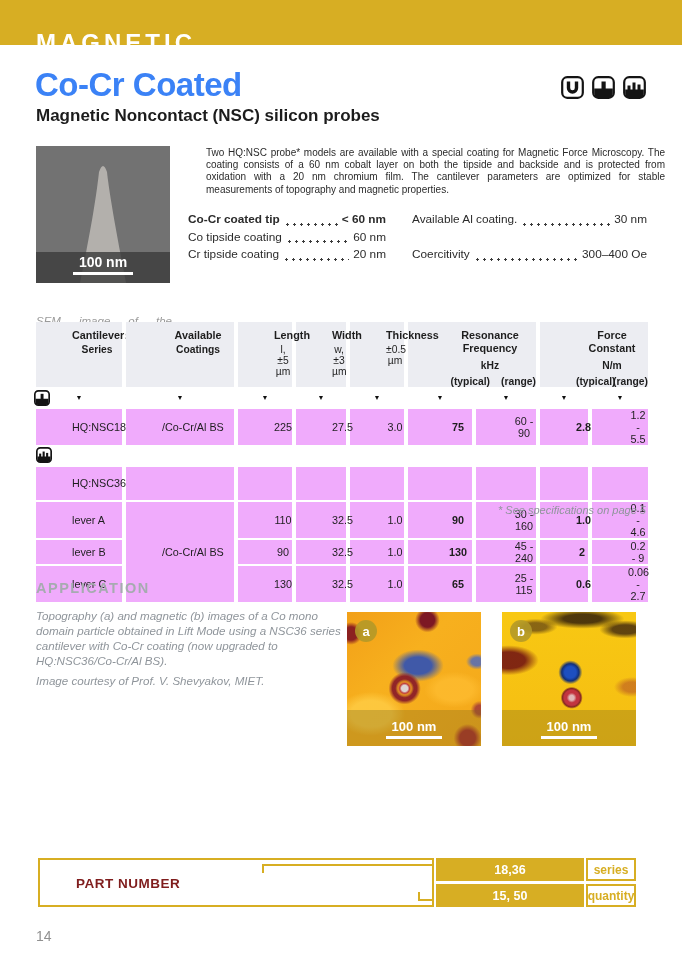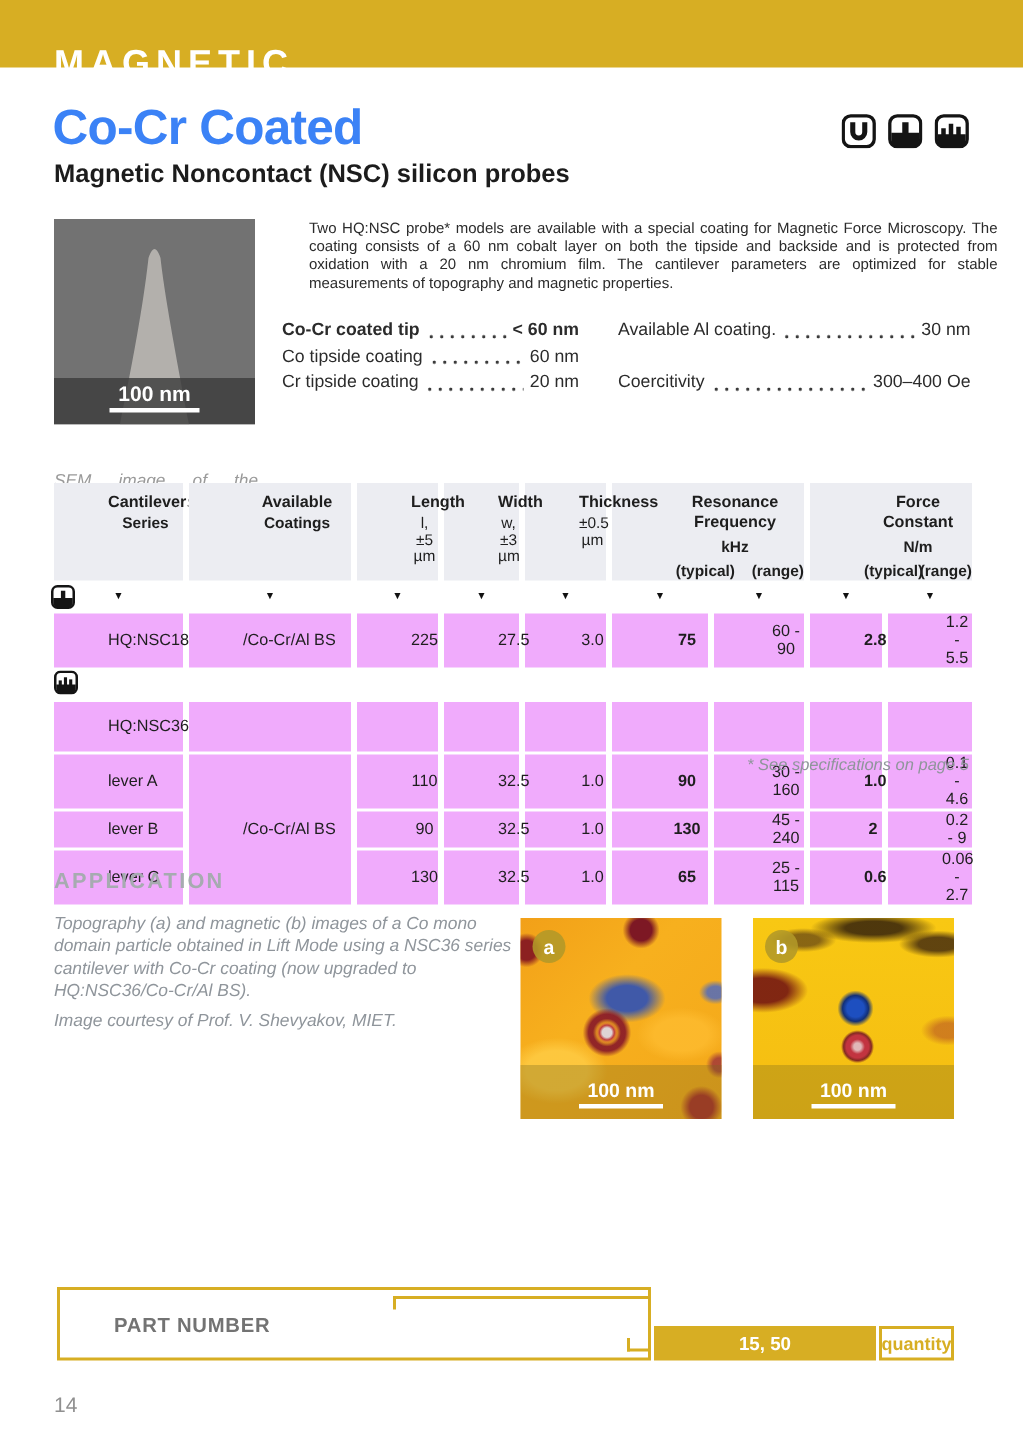--- a/index.html
+++ b/index.html
@@ -105,21 +105,21 @@
   .afm-scale { position:absolute; left:0; right:0; bottom:7px; text-align:center; }
   .afm .scale-chip { font-size:13px; border-bottom-width:3px; }
   .badge {
     position:absolute; left:8px; top:8px; width:22px; height:22px; border-radius:50%;
     background:rgba(178,153,40,.88); color:#ffffff; font-weight:bold; font-size:13px;
     display:flex; align-items:center; justify-content:center;
   }
   
   .pn-wrap { position:absolute; left:38px; top:858px; width:600px; height:49px; }
   .pn-box { position:absolute; left:0; top:0; width:396px; height:49px; border:2px solid #d7ae23; background:#ffffff; }
-  .pn-label { position:absolute; left:36px; top:16px; color:#737373; font-weight:bold; font-size:13.5px; letter-spacing:0.5px; }
+  .pn-label { position:absolute; left:36px; top:16px; color:#7f1d1d; font-weight:bold; font-size:13.5px; letter-spacing:0.5px; }
   .pn-code { position:absolute; left:140px; right:8px; top:11px; text-align:center; font-size:20px; color:#1c1c1c; white-space:nowrap; }
   .pn-code b { font-weight:bold; }
   .pn-star { color:#d7ae23; font-weight:bold; }
   .pn-line-top { position:absolute; left:222px; top:4px; width:172px; height:9px; border-left:2px solid #d7ae23; border-top:2px solid #d7ae23; }
   .pn-line-bottom { position:absolute; left:378px; bottom:4px; width:16px; height:9px; border-left:2px solid #d7ae23; border-bottom:2px solid #d7ae23; }
   .pn-values { position:absolute; left:398px; top:0; width:202px; height:49px; }
   .pn-vrow { position:absolute; left:0; width:202px; height:23px; display:flex; }
   .pn-vrow.r1 { top:0; } .pn-vrow.r2 { top:26px; }
   .pn-gold { width:148px; background:#d7ae23; color:#ffffff; font-weight:bold; font-size:12.5px; display:flex; align-items:center; justify-content:center; }
   .pn-tag { width:50px; margin-left:2px; border:2px solid #d7ae23; color:#d7ae23; font-weight:bold; font-size:12px; display:flex; align-items:center; justify-content:center; background:#ffffff; }
@@ -367,20 +367,24 @@
   </div>
 </div>
 
 <div class="pn-wrap">
   <div class="pn-box">
     <span class="pn-label">PART NUMBER</span>
     <div class="pn-line-top"></div>
     <div class="pn-line-bottom"></div>
   </div>
   <div class="pn-values">
+    <div class="pn-vrow r1">
+      <div class="pn-gold">18,36</div>
+      <div class="pn-tag">series</div>
+    </div>
     <div class="pn-vrow r2">
       <div class="pn-gold">15, 50</div>
       <div class="pn-tag">quantity</div>
     </div>
   </div>
 </div>
 
 <div class="page-num">14</div>
 
 </body></html>

